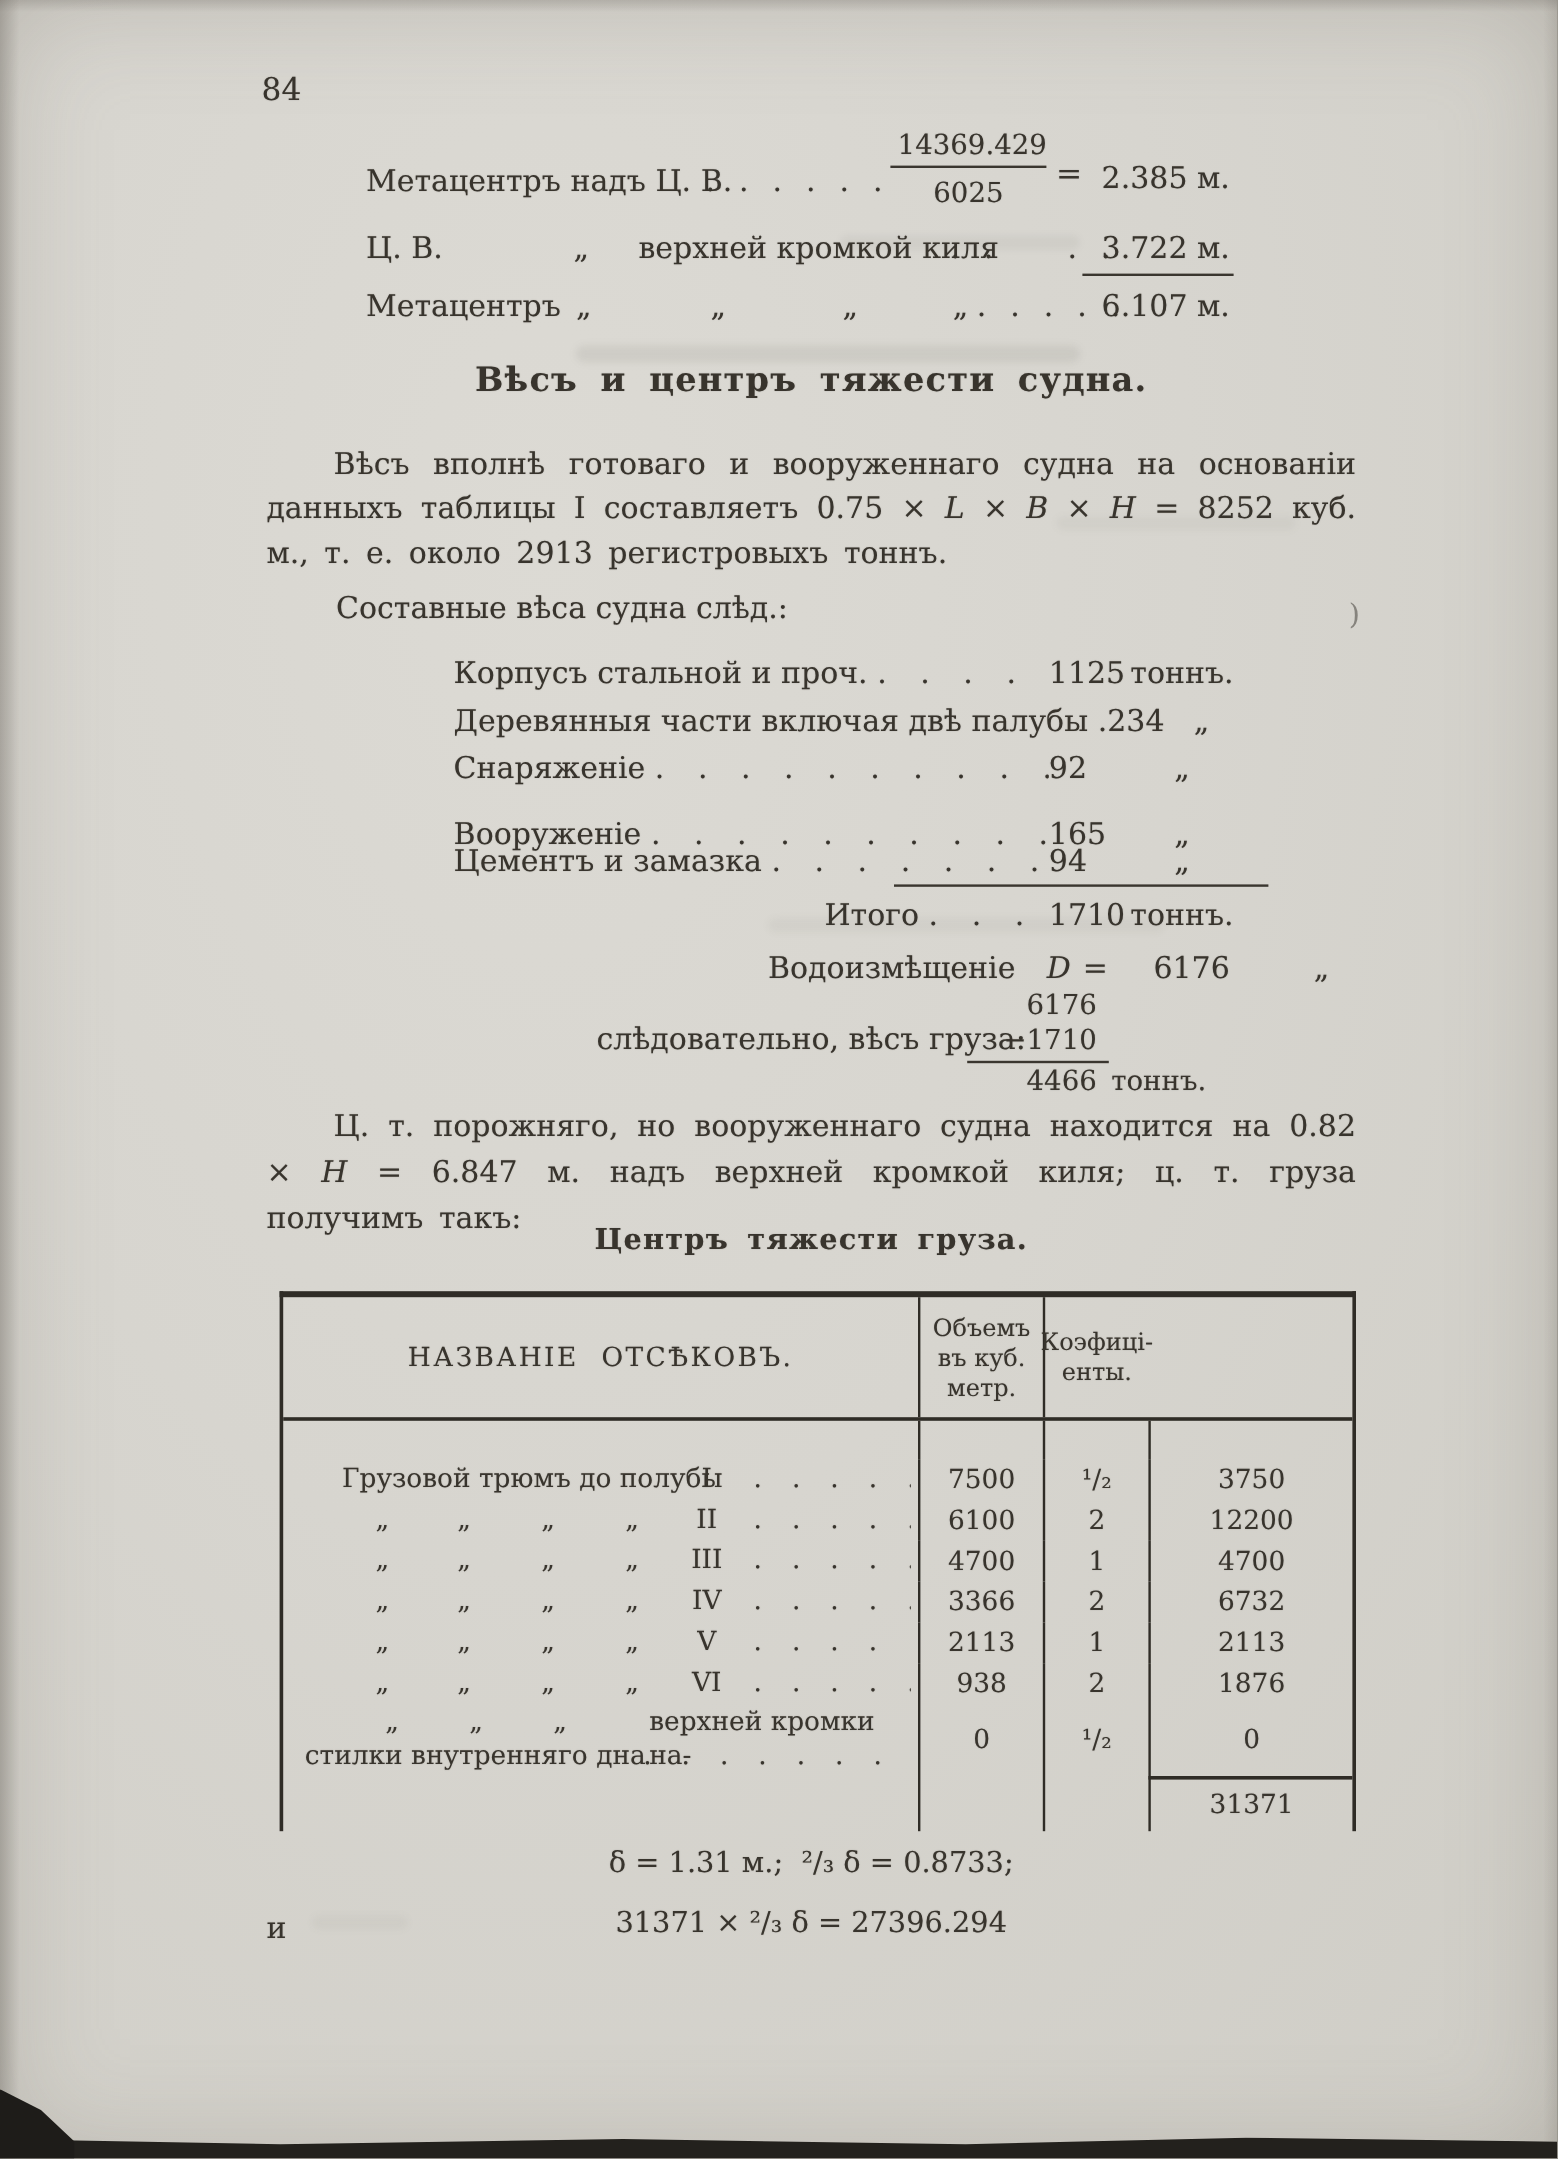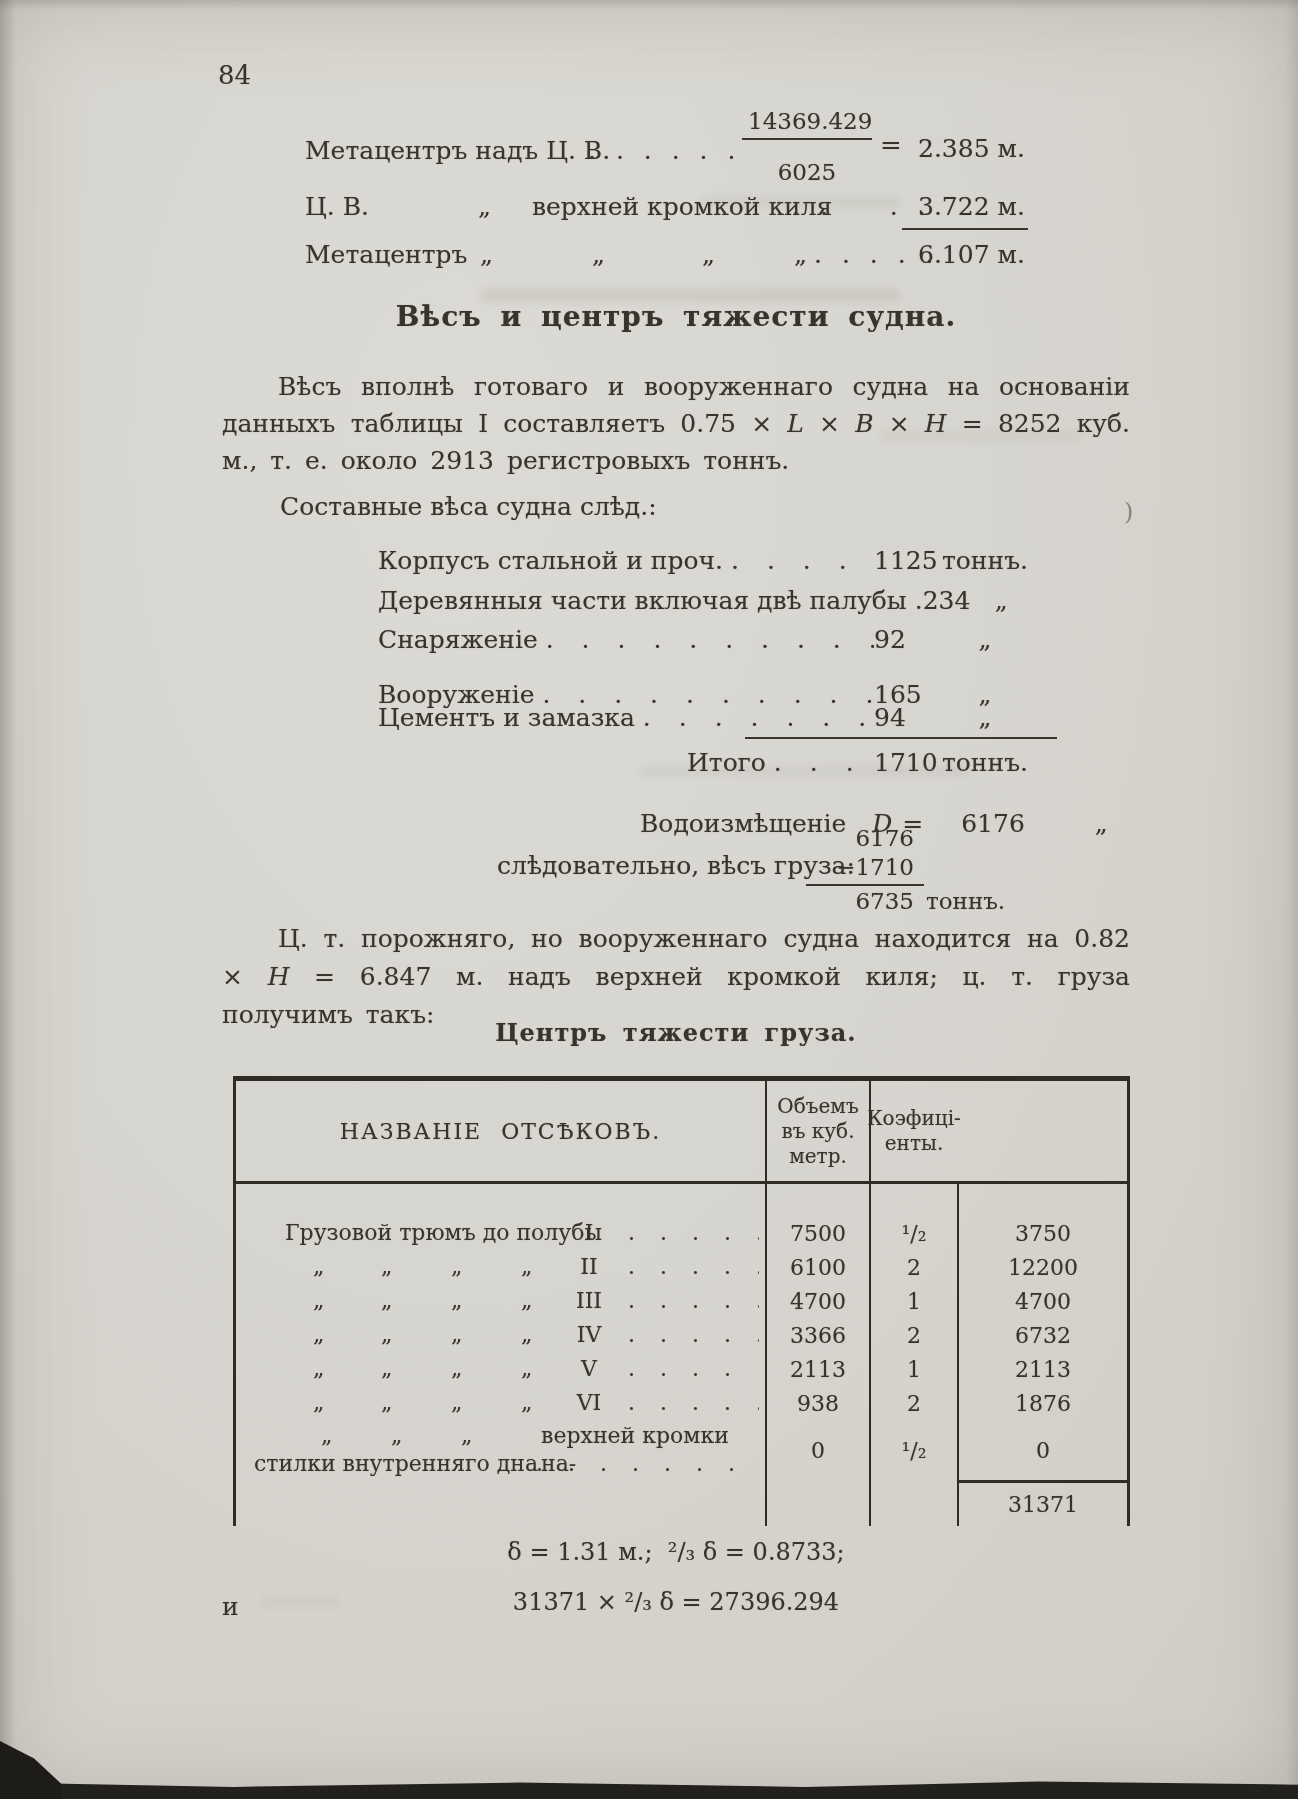--- a/index.html
+++ b/index.html
@@ -12,36 +12,36 @@
   }
   .t{position:absolute;white-space:nowrap;}
   .ink{text-shadow:0 0 1px rgba(56,52,45,.35);}
   .it{font-style:italic;}
   .dots{white-space:pre;letter-spacing:6px;}
 
   
   .calc-label{font-size:25px;}
   .frac{position:absolute;left:742px;top:108px;width:130px;}
   .fnum{display:block;text-align:center;font-size:23px;padding:0 6px 4px;border-bottom:2px solid #3a362f;}
-  .fden{display:block;text-align:center;font-size:23px;padding-top:19px;}
+  .fden{display:block;text-align:center;font-size:23px;padding-top:8px;}
   .sum-rule{position:absolute;background:#3a362f;height:2px;}
 
   
   .heading{position:absolute;left:222px;top:300px;width:908px;text-align:center;
     font-size:28px;font-weight:bold;letter-spacing:1px;word-spacing:8px;}
   .para{position:absolute;font-size:25px;line-height:37px;text-align:justify;word-spacing:5px;}
 
   
   .wrow{position:absolute;left:378px;width:654px;height:40px;display:flex;align-items:baseline;font-size:25px;}
   .wname{white-space:nowrap;}
   .wdots{flex:1;overflow:hidden;white-space:pre;letter-spacing:10px;padding:0 8px;}
   .wval{width:64px;text-align:left;}
   .wunit{width:94px;text-align:center;}
 
-  .disp-row{position:absolute;left:640px;top:792px;display:flex;align-items:baseline;font-size:25px;margin-top:17px;}
+  .disp-row{position:absolute;left:640px;top:792px;display:flex;align-items:baseline;font-size:25px;}
   .sub-stack{position:absolute;left:806px;top:824px;width:118px;font-size:23px;line-height:29px;}
   .sub-min,.sub-sub{text-align:right;padding-right:10px;}
   .sub-sub{border-bottom:2px solid #3a362f;padding-bottom:2px;}
   .sub-res{position:absolute;left:806px;top:888px;font-size:23px;}
   .sub-res .rv{display:inline-block;width:108px;text-align:right;}
   .sub-res .ru{margin-left:12px;}
 
   
   .tbl-title{position:absolute;left:222px;top:1018px;width:908px;text-align:center;
     font-size:24px;font-weight:bold;letter-spacing:1px;word-spacing:6px;}
@@ -188,21 +188,21 @@
     </div>
   </div>
 
   <div>
     <span class="t ink" style="left:497px;top:851px;font-size:25px;">слѣдовательно, вѣсъ груза:</span>
     <div class="sub-stack ink">
       <div class="sub-min">6176</div>
       <div class="sub-sub">−1710</div>
     </div>
     <div class="sub-res ink">
-      <span class="rv">6735</span><span class="ru">тоннъ.</span>
+      <span class="rv">4466</span><span class="ru">тоннъ.</span>
     </div>
   </div>
 
   <div class="para ink" style="left:222px;top:920px;width:908px;text-indent:56px;line-height:38px;">
     <span>Ц. т. порожняго, но вооруженнаго судна находится на 0.82 </span><span>×</span> <span class="it">H</span> <span>= 6.847 м. надъ верхней кромкой киля; ц. т. груза получимъ такъ:</span>
   </div>
 
   <div class="tbl-title ink">Центръ тяжести груза.</div>
 
   <div class="tbl">

